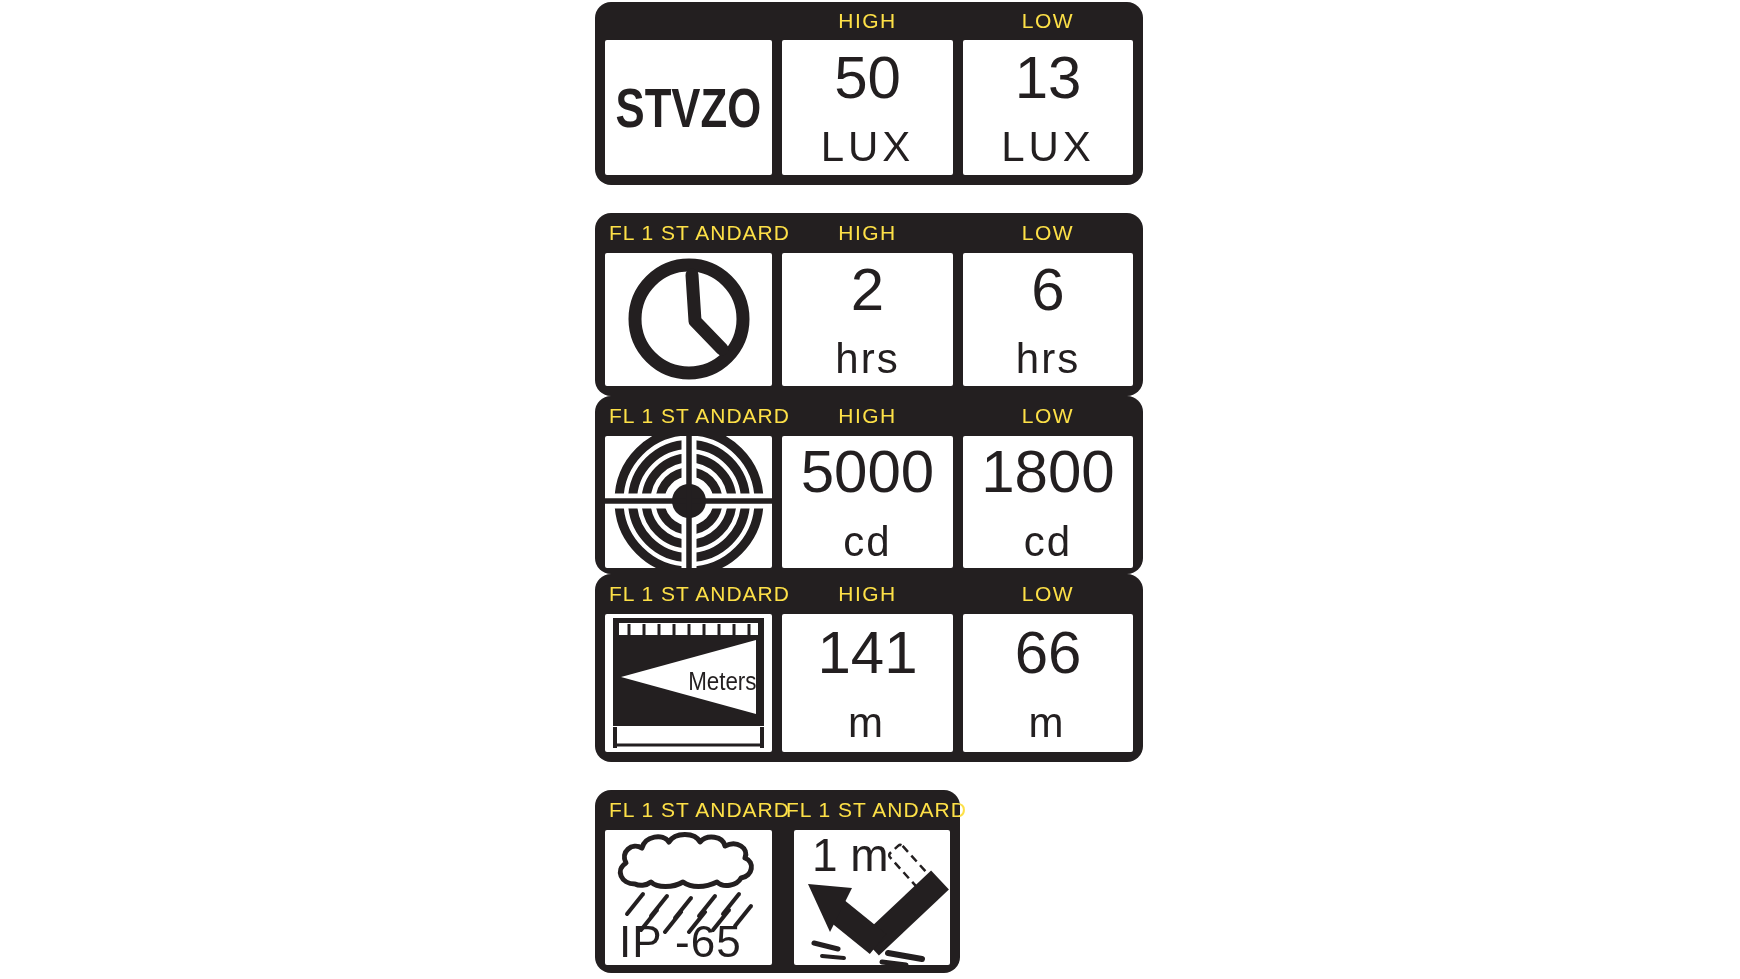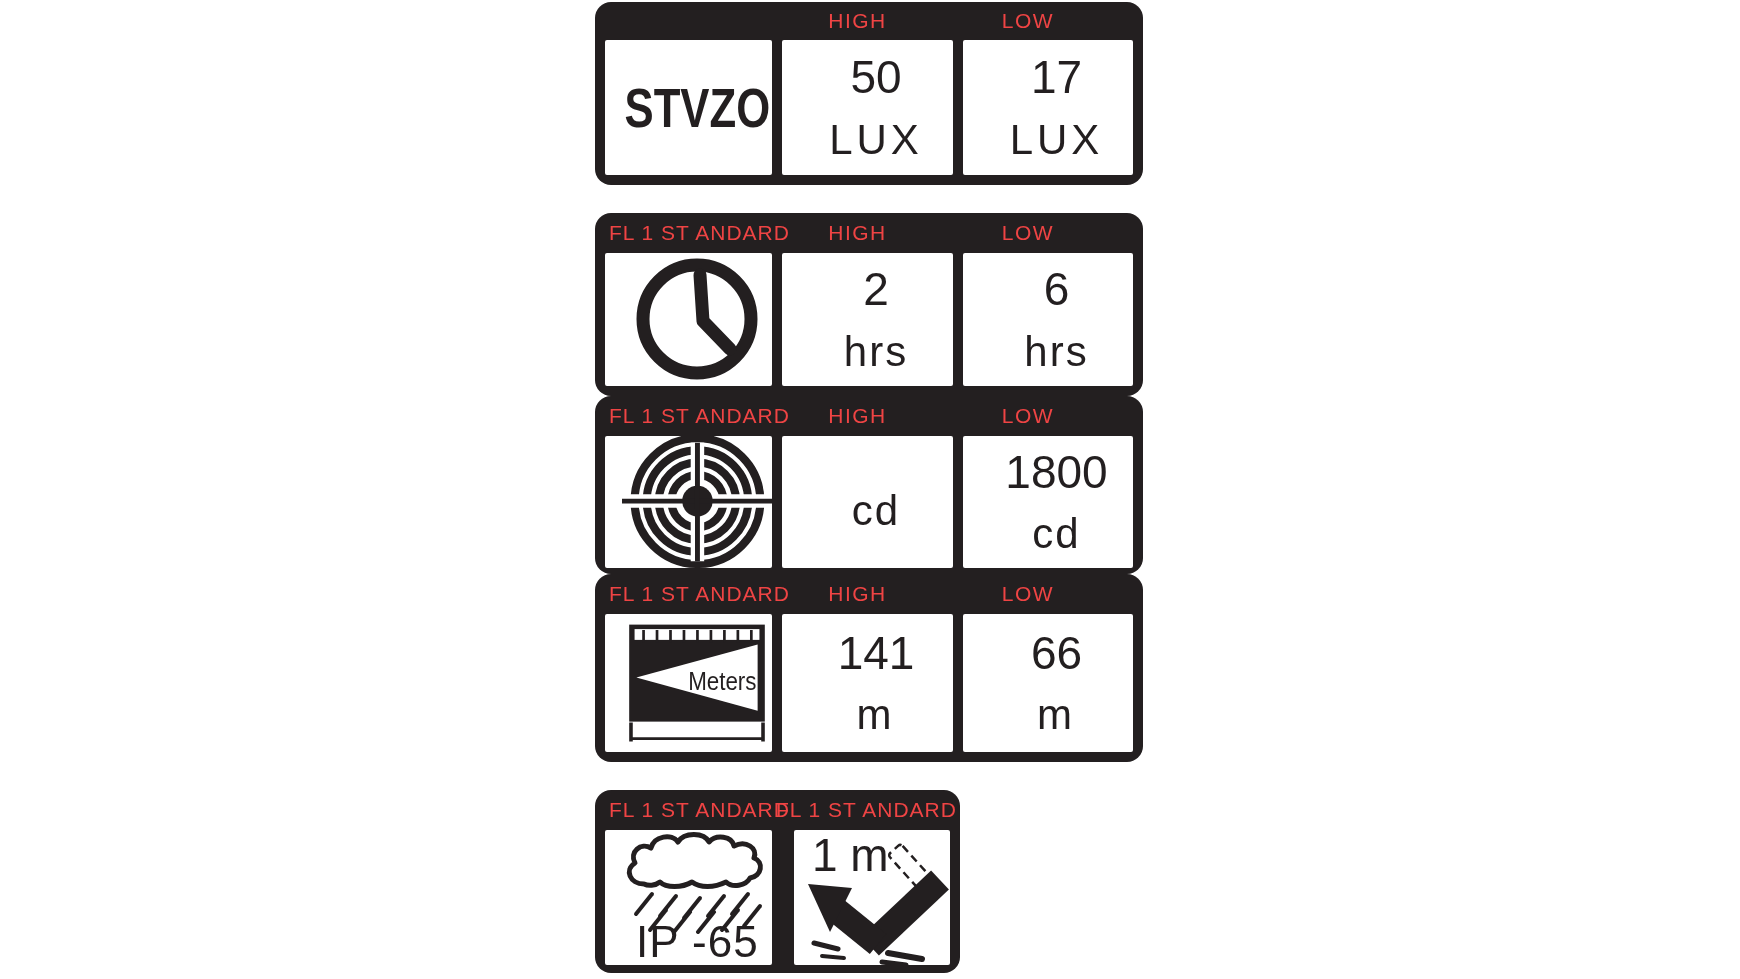--- a/index.html
+++ b/index.html
@@ -7,36 +7,36 @@
     position:relative;width:1740px;height:979px;background:#ffffff;overflow:hidden;
     font-family:"Liberation Sans", sans-serif;color:#231f20;
   }
   .block{position:absolute;left:595px;width:548px;background:#231f20;border-radius:16px;box-sizing:border-box;}
   #block-stvzo{top:2px;height:183px;}
   #block-runtime{top:213px;height:183px;}
   #block-intensity{top:396px;height:178px;}
   #block-distance{top:574px;height:188px;}
   #block-footer{top:790px;height:183px;width:365px;}
 
-  .hdr{display:grid;grid-template-columns:167px 171px 170px;padding:0 10px;height:40px;align-items:center;color:#ef4444;}
+  .hdr{display:grid;grid-template-columns:167px 171px 170px;gap:10px;padding:0 10px;height:40px;align-items:center;color:#fde047;}
   #block-stvzo .hdr{height:38px;}
   #block-footer .hdr{grid-template-columns:167px 168px;}
   .std{font-size:21px;letter-spacing:1px;padding-left:4px;white-space:nowrap;}
   .colhead{text-align:center;font-size:21px;letter-spacing:1.5px;}
 
   .cells{display:grid;grid-template-columns:167px 171px 170px;gap:10px;padding:0 10px 10px 10px;}
   #block-footer .cells{grid-template-columns:167px 168px;}
-  .cell{background:#ffffff;border-radius:2px;height:135px;overflow:hidden;padding-left:17px;}
+  .cell{background:#ffffff;border-radius:2px;height:135px;overflow:hidden;}
   #block-stvzo .cell{height:135px;}
   #block-runtime .cell{height:133px;}
   #block-intensity .cell{height:132px;}
   #block-distance .cell{height:138px;}
 
   .vcell{display:flex;flex-direction:column;align-items:center;justify-content:center;}
-  .val{font-size:46px;line-height:1.02;}
+  .val{font-size:60px;line-height:1.02;}
   .unit{font-size:42px;line-height:1;letter-spacing:4px;margin-top:18px;}
   .unit-tight{letter-spacing:2px;}
 
   .brandcell{display:flex;align-items:center;justify-content:center;}
   .brand{font-size:56px;font-weight:bold;transform:scaleX(0.78);letter-spacing:0;white-space:nowrap;}
 
   .icell{display:flex;align-items:center;justify-content:center;position:relative;}
   .icell svg{display:block;}
 
   .meters-label{position:absolute;right:16px;top:52px;font-size:26px;transform:scaleX(0.86);transform-origin:right center;}
@@ -60,21 +60,21 @@
     </div>
     <div class="cells">
       <div class="cell brandcell">
         <span class="brand">STVZO</span>
       </div>
       <div class="cell vcell">
         <span class="val">50</span>
         <span class="unit">LUX</span>
       </div>
       <div class="cell vcell">
-        <span class="val">17</span>
+        <span class="val">13</span>
         <span class="unit">LUX</span>
       </div>
     </div>
   </div>
 
   <div class="block" id="block-runtime">
     <div class="hdr">
       <span class="std">FL 1 ST ANDARD</span>
       <span class="colhead">HIGH</span>
       <span class="colhead">LOW</span>
@@ -111,20 +111,21 @@
           <circle cx="84" cy="65" r="56.5" fill="none" stroke="#231f20" stroke-width="9"></circle>
           <circle cx="84" cy="65" r="70" fill="none" stroke="#231f20" stroke-width="9"></circle>
           <line x1="0" y1="65" x2="167" y2="65" stroke="#ffffff" stroke-width="15"></line>
           <line x1="84" y1="0" x2="84" y2="132" stroke="#ffffff" stroke-width="15"></line>
           <circle cx="84" cy="65" r="17" fill="#231f20"></circle>
           <line x1="0" y1="65" x2="167" y2="65" stroke="#231f20" stroke-width="5.5"></line>
           <line x1="84" y1="0" x2="84" y2="132" stroke="#231f20" stroke-width="5.5"></line>
         </svg>
       </div>
       <div class="cell vcell">
+        <span class="val">5000</span>
         <span class="unit unit-tight">cd</span>
       </div>
       <div class="cell vcell">
         <span class="val">1800</span>
         <span class="unit unit-tight">cd</span>
       </div>
     </div>
   </div>
 
   <div class="block" id="block-distance">

